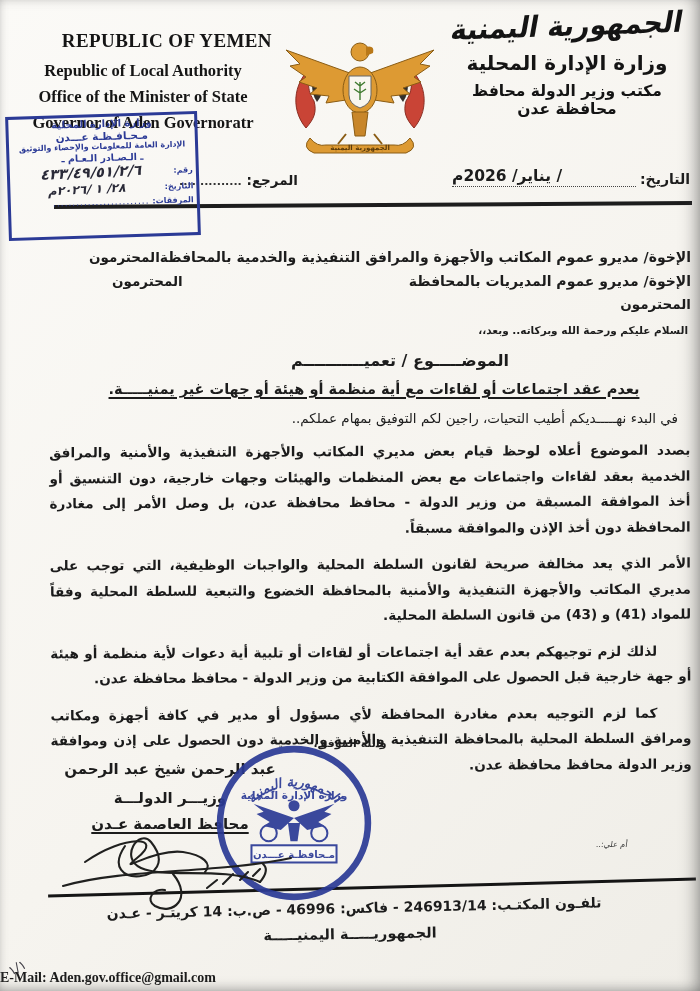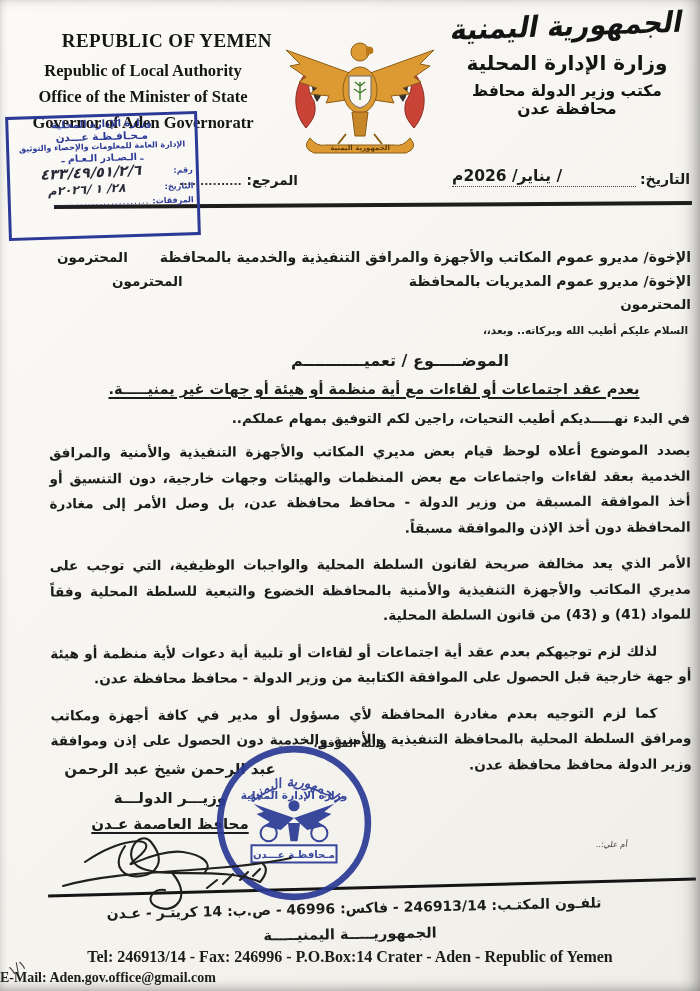--- a/index.html
+++ b/index.html
@@ -69,31 +69,31 @@
   }
   .reg-stamp .hand.small{font-size:12px;}
   .reg-stamp .fdots{font-size:9px;letter-spacing:1px;flex:1;text-align:right;overflow:hidden;}
 
   
   .addr{top:249px;left:0;right:9px;}
   .addr .row{
     display:flex;direction:rtl;justify-content:space-between;align-items:baseline;
     padding-left:112px;margin-bottom:7.5px;white-space:nowrap;
   }
-  .addr .to{font-size:14px;font-weight:bold;padding-left:32px;}
+  .addr .to{font-size:14px;font-weight:bold;}
   .addr .hon{font-size:13.5px;font-weight:bold;}
   .greet{top:324px;right:12px;font-size:10.5px;font-weight:bold;direction:rtl;}
 
   
   .subj{top:351px;left:230px;width:340px;text-align:center;font-size:16px;font-weight:bold;direction:rtl;}
   .subj2{
     top:381px;left:60px;right:12px;text-align:center;font-size:14.5px;font-weight:bold;direction:rtl;
     text-decoration:underline;text-underline-offset:3px;text-decoration-thickness:1.5px;
   }
-  .opening{top:410px;right:10px;font-size:13.5px;font-weight:bold;direction:rtl;}
+  .opening{top:410px;right:22px;font-size:13.5px;font-weight:normal;direction:rtl;}
 
   
   .bodytxt{top:439px;left:50px;right:9px;direction:rtl;transform:rotate(-.25deg);}
   .bodytxt p{
     margin:0 0 11px 0;font-size:13.6px;font-weight:bold;line-height:25.5px;
     text-align:justify;color:#1b1b1b;
   }
   .bodytxt p.ind{text-indent:34px;}
   .closing{top:703px;left:240px;width:220px;text-align:center;font-size:15px;font-weight:bold;direction:rtl;}
   .blessing{top:737px;left:300px;width:100px;text-align:center;font-size:11px;font-weight:bold;direction:rtl;}
@@ -190,21 +190,21 @@
     </div>
     <div class="row">
       <span class="to ar">الإخوة/ مديرو عموم المديريات بالمحافظة</span>
       <span class="hon ar">المحترمون</span>
     </div>
     <div class="row">
       <span class="hon ar">المحترمون</span>
     </div>
   </div>
 
-  <div class="abs greet">السلام عليكم أطيب الله وبركاته.. وبعد،،</div>
+  <div class="abs greet">السلام عليكم ورحمة الله وبركاته.. وبعد،،</div>
 
   <div class="abs subj">الموضـــــوع / تعميـــــــــــم</div>
   <div class="abs subj2">بعدم عقد اجتماعات أو لقاءات مع أية منظمة أو هيئة أو جهات غير يمنيـــــة.</div>
   <div class="abs opening">في البدء نهـــــديكم أطيب التحيات، راجين لكم التوفيق بمهام عملكم..</div>
 
   <div class="abs bodytxt">
     <p>بصدد الموضوع أعلاه لوحظ قيام بعض مديري المكاتب والأجهزة التنفيذية والأمنية والمرافق الخدمية بعقد لقاءات واجتماعات مع بعض المنظمات والهيئات وجهات خارجية، دون التنسيق أو أخذ الموافقة المسبقة من وزير الدولة - محافظ محافظة عدن، بل وصل الأمر إلى مغادرة المحافظة دون أخذ الإذن والموافقة مسبقاً.</p>
     <p>الأمر الذي يعد مخالفة صريحة لقانون السلطة المحلية والواجبات الوظيفية، التي توجب على مديري المكاتب والأجهزة التنفيذية والأمنية بالمحافظة الخضوع والتبعية للسلطة المحلية وفقاً للمواد (41) و (43) من قانون السلطة المحلية.</p>
     <p class="ind">لذلك لزم توجيهكم بعدم عقد أية اجتماعات أو لقاءات أو تلبية أية دعوات لأية منظمة أو هيئة أو جهة خارجية قبل الحصول على الموافقة الكتابية من وزير الدولة - محافظ محافظة عدن.</p>
     <p class="ind">كما لزم التوجيه بعدم مغادرة المحافظة لأي مسؤول أو مدير في كافة أجهزة ومكاتب ومرافق السلطة المحلية بالمحافظة التنفيذية والأمنية والخدمية دون الحصول على إذن وموافقة وزير الدولة محافظ محافظة عدن.</p>
@@ -246,17 +246,16 @@
       <path d="M152,62 l10,-8 m6,4 l10,-10 m7,6 l8,-8 m5,4 l7,-7"></path>
       <path d="M205,56 q10,-12 3,-18"></path>
     </g>
   </svg>
 
   <div class="abs side-note">أم علي:..</div>
 
   <div class="abs rule-bot"></div>
   <div class="abs foot-ar">تلفـون المكتـب: 246913/14 - فاكس: 46996 - ص.ب: 14 كريتـر - عـدن</div>
   <div class="abs foot-country ar">الجمهوريـــــة اليمنيـــــة</div>
-  <div class="abs foot-en en">Tel: 246913/14 - Fax: 246996 - P.O.Box:14 Crater - Aden - Republic of Yemen</div>
   <div class="abs foot-email en">E-Mail: Aden.gov.office@gmail.com</div>
   <div class="abs page-num">١/١</div>
 
 </div>
 
 </body></html>

